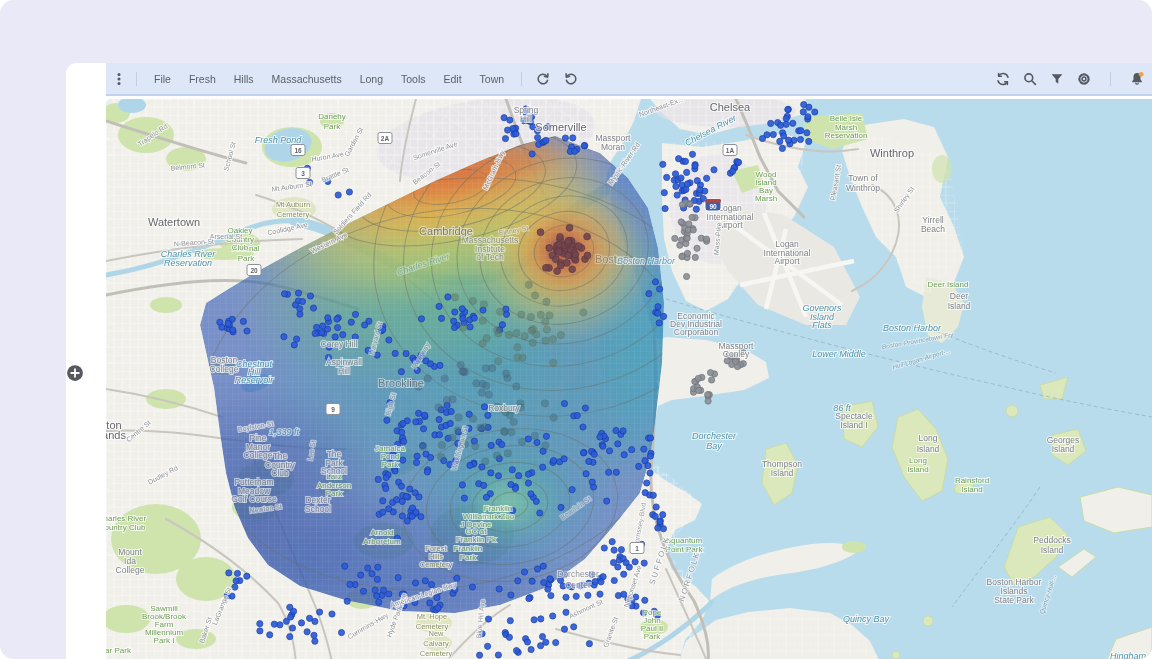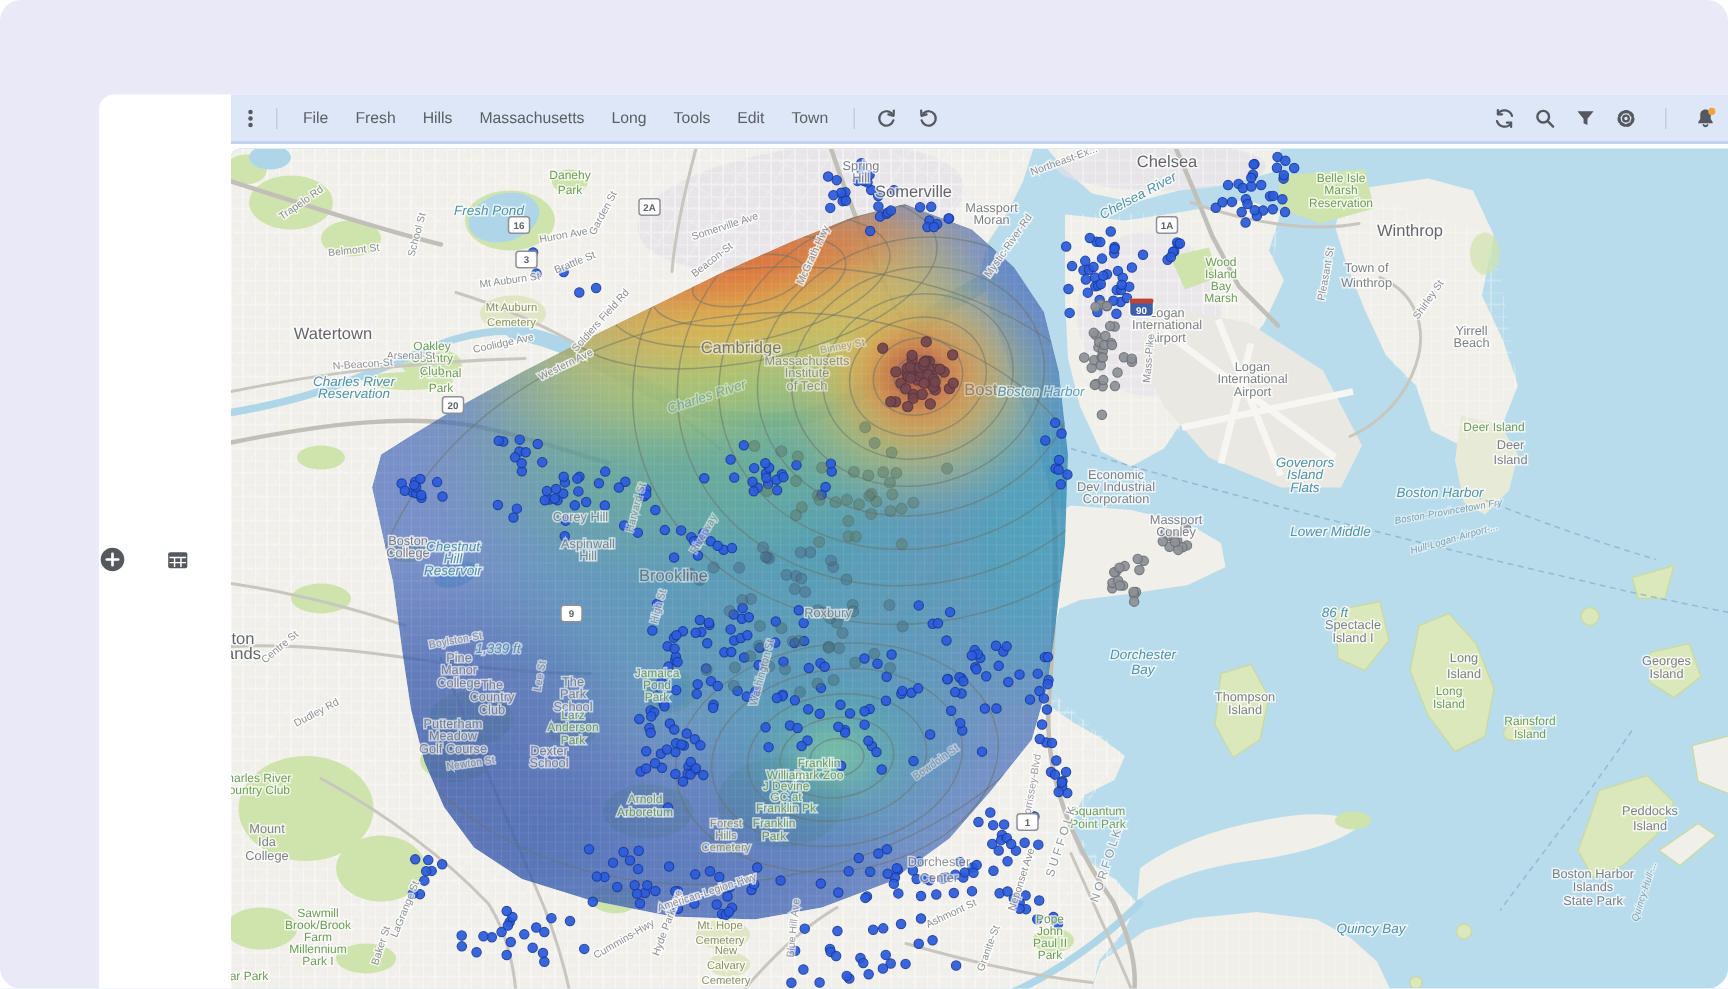--- a/index.html
+++ b/index.html
@@ -1,20 +1,20 @@
 <!DOCTYPE html>
 <html><head>
 <meta charset="utf-8">
 <style>
   html,body{margin:0;padding:0;background:#ffffff;font-family:"Liberation Sans",sans-serif;}
   .page{position:relative;width:1152px;height:659px;background:#e9e9f8;border-radius:14px;overflow:hidden;}
   .window{position:absolute;left:66px;top:63px;width:1086px;height:596px;background:#ffffff;border-radius:10px 0 0 0;}
   .sidebar{position:absolute;left:0;top:0;width:24px;height:100%;display:flex;align-items:center;padding-top:24px;gap:26px;box-sizing:border-box;}
   .sb-btn{background:none;border:none;padding:0;cursor:pointer;width:20px;height:20px;display:flex;align-items:center;justify-content:center;}
-  .main{position:absolute;left:40px;top:0;right:0;bottom:0;margin-left:48px;}
+  .main{position:absolute;left:40px;top:0;right:0;bottom:0;}
   .menubar{height:31px;background:#dde7f7;border-bottom:2px solid #c0d2ee;display:flex;align-items:center;padding:0 6px 0 4px;color:#5a5f66;}
   .mb-icon{width:18px;height:18px;display:flex;align-items:center;justify-content:center;background:none;border:none;padding:0;cursor:pointer;}
   .mb-sep{width:1px;height:14px;background:#c3cce0;margin:0 8px;}
   #menu-items{display:flex;align-items:center;height:100%;}
   .mb-item{font-size:10.5px;font-family:"Liberation Sans",sans-serif;padding:0 9px;background:none;border:none;color:#5a5f66;cursor:pointer;height:100%;}
   #history-icons{display:flex;align-items:center;gap:10px;margin-left:4px;}
   .mb-right{margin-left:auto;display:flex;align-items:center;gap:9px;}
   .bell-wrap{position:relative;}
   .map-wrap{position:absolute;top:36px;left:0;width:1046px;height:560px;border-radius:6px 0 0 0;overflow:hidden;background:#b9dcec;}
   svg text{text-anchor:middle;paint-order:stroke;stroke:#ffffff;stroke-width:2px;stroke-opacity:0.72;font-family:"Liberation Sans",sans-serif;}

